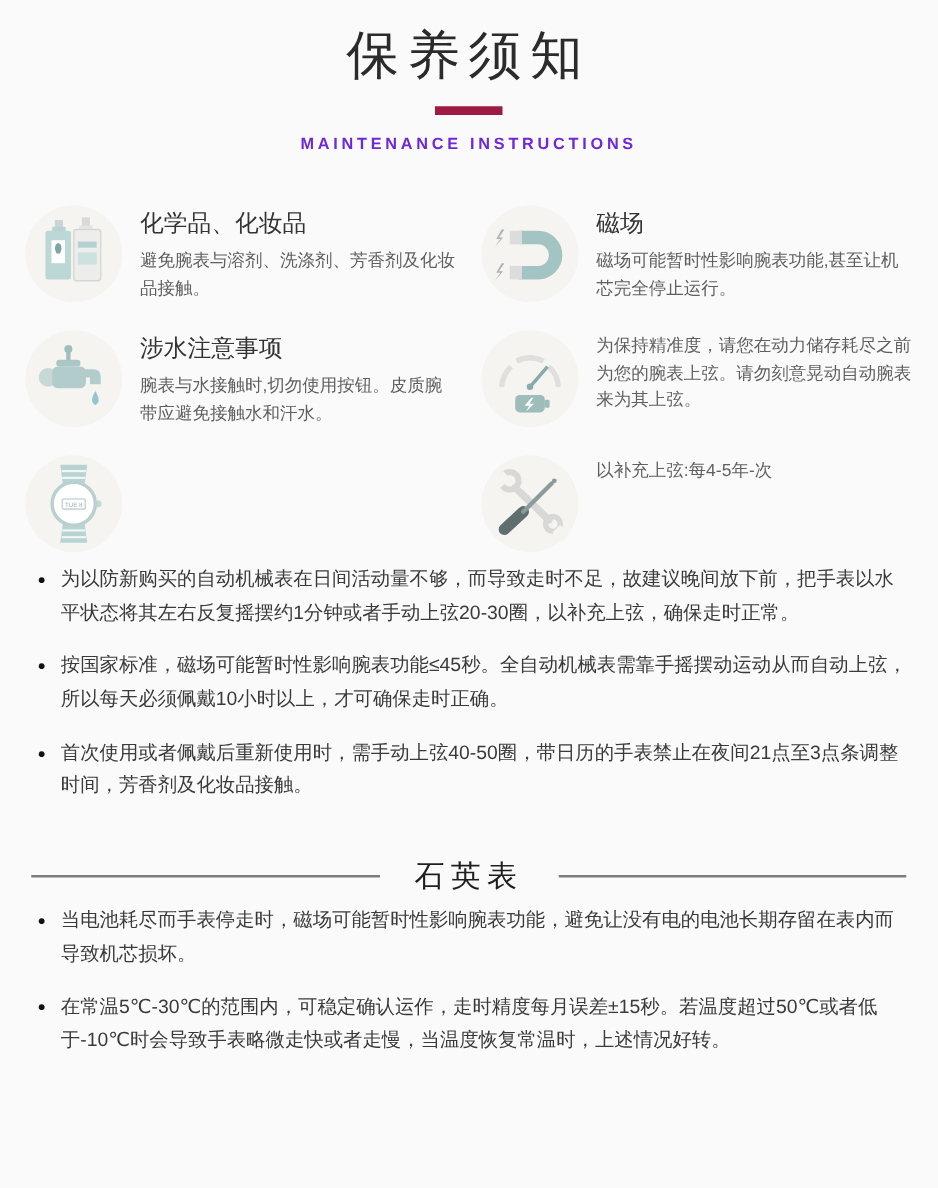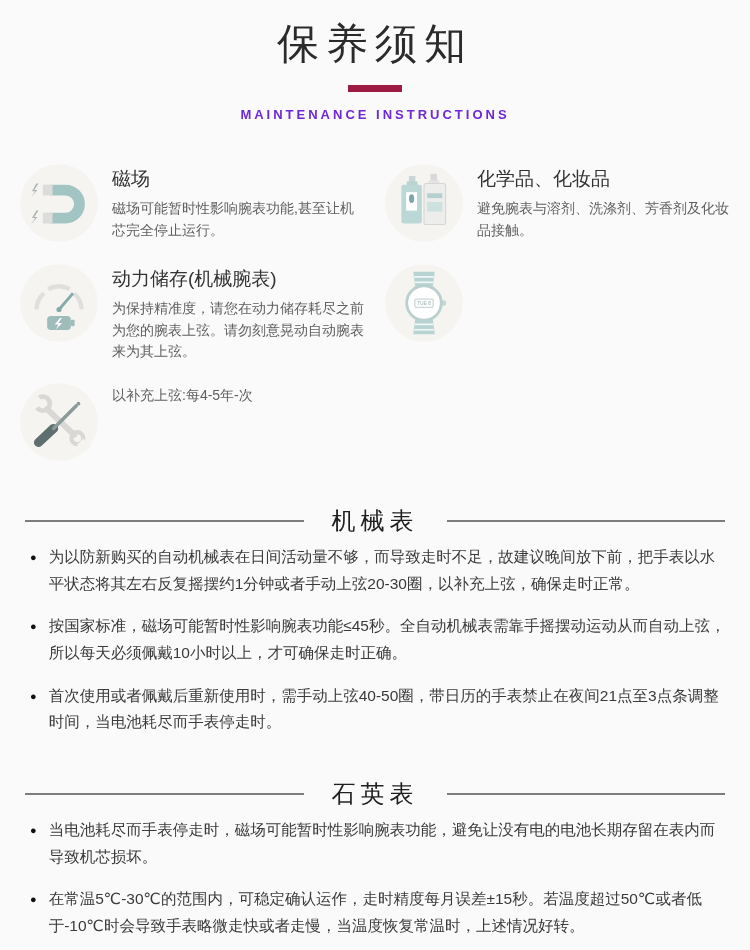--- a/index.html
+++ b/index.html
@@ -107,72 +107,89 @@
     <div class="accent-bar"></div>
     <div class="page-subtitle">MAINTENANCE INSTRUCTIONS</div>
   </div>
 
   <div class="care-grid">
 
     <div class="care-item">
       <div class="care-icon-wrap">
         <svg width="82" height="82" viewBox="0 0 76 76">
           <circle cx="38" cy="38" r="36" fill="#f6f4f1"></circle>
-          <path d="M30 26 H44 a13 13 0 0 1 0 26 H30" fill="none" stroke="#a2c5c3" stroke-width="10"></path>
-          <rect x="23" y="21" width="9" height="10" fill="#dcdcdc"></rect>
-          <rect x="23" y="47" width="9" height="10" fill="#dcdcdc"></rect>
-          <path d="M17 20 l-4 7 h3 l-4 6 6 -7 h-3 l4 -6 z" fill="#a9b4b4"></path>
-          <path d="M17 45 l-4 7 h3 l-4 6 6 -7 h-3 l4 -6 z" fill="#a9b4b4"></path>
-        </svg>
-      </div>
-      <div class="care-text">
-        <div class="care-title">磁场</div>
-        <div class="care-desc">磁场可能暂时性影响腕表功能,甚至让机芯完全停止运行。</div>
-      </div>
-    </div>
-
-    <div class="care-item">
-      <div class="care-icon-wrap">
-        <svg width="82" height="82" viewBox="0 0 76 76">
-          <circle cx="38" cy="38" r="36" fill="#f6f4f1"></circle>
           <rect x="24" y="13" width="6" height="6" fill="#c9d6d5"></rect>
           <rect x="22" y="18" width="10" height="4" fill="#b9d3d1"></rect>
           <rect x="17" y="21" width="19" height="36" rx="2" fill="#bcd8d6"></rect>
           <rect x="21.5" y="28" width="10" height="17" fill="#ffffff"></rect>
           <ellipse cx="26.5" cy="34" rx="2.4" ry="4" fill="#7fa6a6"></ellipse>
           <rect x="44" y="11" width="6" height="7" fill="#d9d9d9"></rect>
           <rect x="42" y="17" width="10" height="4" fill="#e4e4e4"></rect>
           <rect x="38" y="20" width="20" height="38" rx="2" fill="#ededec" stroke="#d6d6d4" stroke-width="1"></rect>
           <rect x="41" y="29" width="14" height="4.5" fill="#b4d1cf"></rect>
           <rect x="41" y="37" width="14" height="9" fill="#cde1df"></rect>
         </svg>
       </div>
       <div class="care-text">
         <div class="care-title">化学品、化妆品</div>
         <div class="care-desc">避免腕表与溶剂、洗涤剂、芳香剂及化妆品接触。</div>
       </div>
     </div>
 
+    <div class="care-item">
+      <div class="care-icon-wrap">
+        <svg width="82" height="82" viewBox="0 0 76 76">
+          <circle cx="38" cy="38" r="36" fill="#f6f4f1"></circle>
+          <path d="M30 26 H44 a13 13 0 0 1 0 26 H30" fill="none" stroke="#a2c5c3" stroke-width="10"></path>
+          <rect x="23" y="21" width="9" height="10" fill="#dcdcdc"></rect>
+          <rect x="23" y="47" width="9" height="10" fill="#dcdcdc"></rect>
+          <path d="M17 20 l-4 7 h3 l-4 6 6 -7 h-3 l4 -6 z" fill="#a9b4b4"></path>
+          <path d="M17 45 l-4 7 h3 l-4 6 6 -7 h-3 l4 -6 z" fill="#a9b4b4"></path>
+        </svg>
+      </div>
+      <div class="care-text">
+        <div class="care-title">磁场</div>
+        <div class="care-desc">磁场可能暂时性影响腕表功能,甚至让机芯完全停止运行。</div>
+      </div>
+    </div>
+
+    <div class="care-item">
+      <div class="care-icon-wrap">
+        <svg width="82" height="82" viewBox="0 0 76 76">
+          <circle cx="38" cy="38" r="36" fill="#f6f4f1"></circle>
+          <circle cx="34" cy="16" r="3" fill="#9fbfbf"></circle>
+          <rect x="32.4" y="17" width="3.2" height="8" fill="#9fbfbf"></rect>
+          <rect x="25" y="24" width="18" height="5" rx="2.5" fill="#aac6c5"></rect>
+          <circle cx="19" cy="37" r="7" fill="#c6d9d7"></circle>
+          <rect x="22" y="29" width="25" height="16" rx="4" fill="#b2cccb"></rect>
+          <path d="M45 31 h8 a5 5 0 0 1 5 5 v6 h-8 v-5 h-5 z" fill="#b2cccb"></path>
+          <path d="M54 47 C51 52, 50.5 55.5, 54 57.5 C57.5 55.5, 57 52, 54 47 Z" fill="#93c4d0"></path>
+        </svg>
+      </div>
+      <div class="care-text">
+        <div class="care-title">涉水注意事项</div>
+        <div class="care-desc">腕表与水接触时,切勿使用按钮。皮质腕带应避免接触水和汗水。</div>
+      </div>
+    </div>
 
     <div class="care-item">
       <div class="care-icon-wrap">
         <svg width="82" height="82" viewBox="0 0 76 76">
           <circle cx="38" cy="38" r="36" fill="#f6f4f1"></circle>
           <path d="M17 44 A22 22 0 0 1 24 29" fill="none" stroke="#dfdfdd" stroke-width="4"></path>
           <path d="M28 25 A22 22 0 0 1 48 25" fill="none" stroke="#dfdfdd" stroke-width="4"></path>
           <path d="M52 29 A22 22 0 0 1 59 44" fill="none" stroke="#dfdfdd" stroke-width="4"></path>
           <line x1="38" y1="44" x2="51" y2="29" stroke="#86abaa" stroke-width="2.6"></line>
           <circle cx="38" cy="44" r="2.4" fill="#86abaa"></circle>
           <rect x="27" y="50" width="22" height="13" rx="3.5" fill="#9dbcba"></rect>
           <rect x="49" y="53.5" width="3.5" height="6" rx="1" fill="#9dbcba"></rect>
           <path d="M39 52 l-5 6 h3.5 l-2.5 4.5 6 -6 h-3.5 l3 -4.5 z" fill="#ffffff"></path>
         </svg>
       </div>
       <div class="care-text">
-        <div class="care-title">动力储存(机械腕表)</div>
         <div class="care-desc">为保持精准度，请您在动力储存耗尽之前为您的腕表上弦。请勿刻意晃动自动腕表来为其上弦。</div>
       </div>
     </div>
 
     <div class="care-item">
       <div class="care-icon-wrap">
         <svg width="82" height="82" viewBox="0 0 76 76">
           <circle cx="38" cy="38" r="36" fill="#f6f4f1"></circle>
           <polygon points="28,9 48,9 46,24 30,24" fill="#b7d4d2"></polygon>
           <rect x="29" y="13" width="18" height="1.6" fill="#ffffff" opacity="0.8"></rect>
@@ -202,35 +219,30 @@
           <circle cx="56" cy="21" r="1.8" fill="#8a9b9a"></circle>
         </svg>
       </div>
       <div class="care-text">
         <div class="care-desc">以补充上弦:每4-5年-次</div>
       </div>
     </div>
 
   </div>
 
-  <div class="section-header">
-    <div class="section-line"></div>
-    <div class="section-title">机械表</div>
-    <div class="section-line"></div>
-  </div>
 
   <div class="bullet-list">
     <div class="bullet-item">
       <div class="bullet-text">为以防新购买的自动机械表在日间活动量不够，而导致走时不足，故建议晚间放下前，把手表以水平状态将其左右反复摇摆约1分钟或者手动上弦20-30圈，以补充上弦，确保走时正常。</div>
     </div>
     <div class="bullet-item">
       <div class="bullet-text">按国家标准，磁场可能暂时性影响腕表功能≤45秒。全自动机械表需靠手摇摆动运动从而自动上弦，所以每天必须佩戴10小时以上，才可确保走时正确。</div>
     </div>
     <div class="bullet-item">
-      <div class="bullet-text">首次使用或者佩戴后重新使用时，需手动上弦40-50圈，带日历的手表禁止在夜间21点至3点条调整时间，当电池耗尽而手表停走时。</div>
+      <div class="bullet-text">首次使用或者佩戴后重新使用时，需手动上弦40-50圈，带日历的手表禁止在夜间21点至3点条调整时间，芳香剂及化妆品接触。</div>
     </div>
   </div>
 
   <div class="section-header">
     <div class="section-line"></div>
     <div class="section-title">石英表</div>
     <div class="section-line"></div>
   </div>
 
   <div class="bullet-list">

